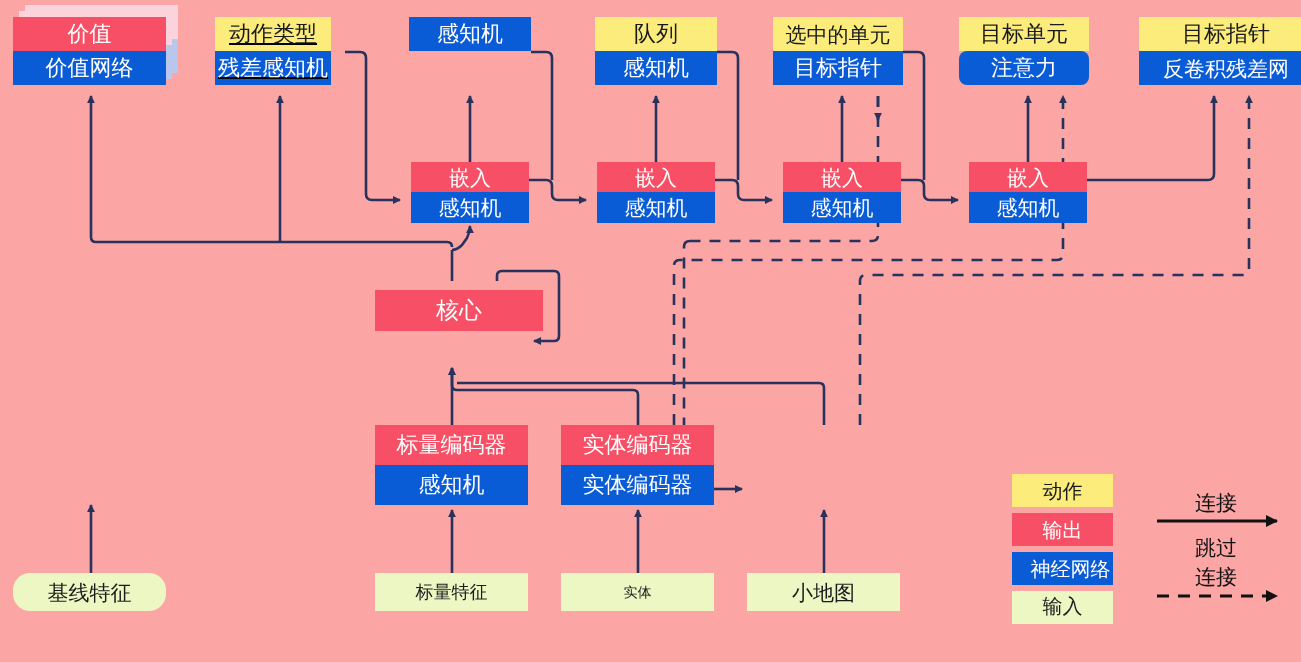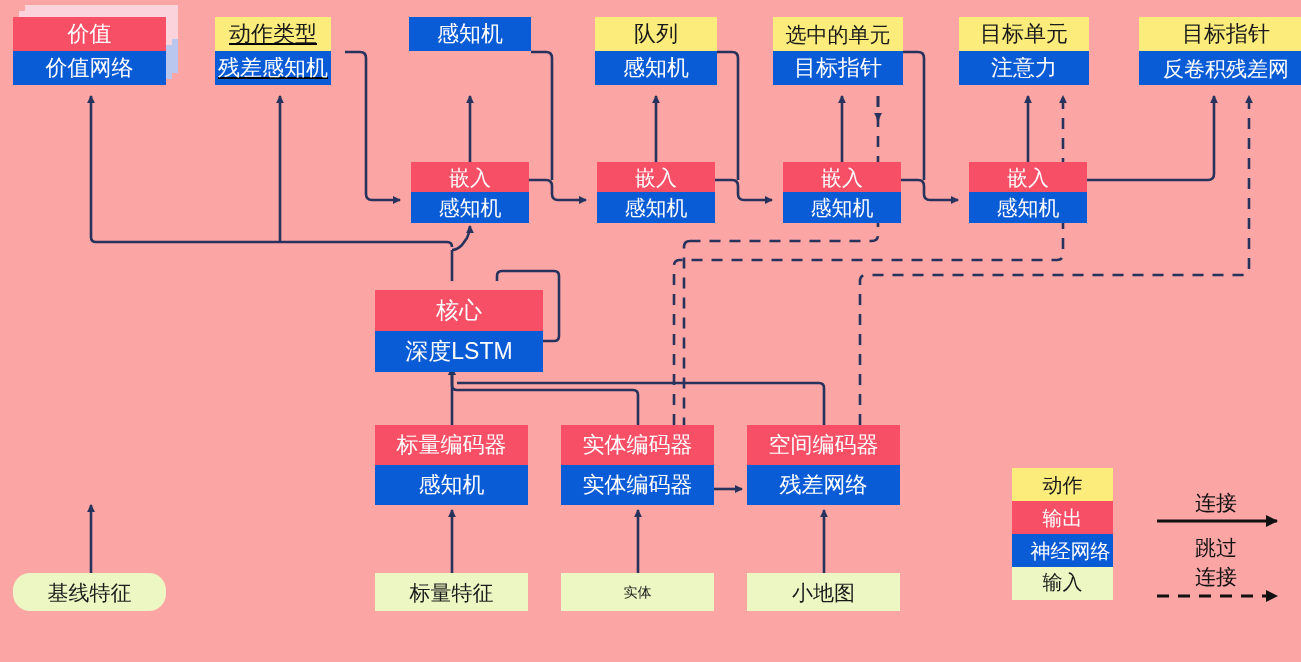--- a/index.html
+++ b/index.html
@@ -15,21 +15,21 @@
   .band.output{background:#F75066;color:#ffffff;}
   .band.net   {background:#0A5CD6;color:#ffffff;}
   .band.input {background:#EDF7C4;color:#1a1a1a;}
 
   .ghost{position:absolute;box-sizing:border-box;}
   .ghost .g1{background:#fbd3dc;}
   .ghost .g2{background:#b9c7ef;}
 
   
   #legend{position:absolute;}
-  #legend .band{justify-content:center;}
+  #legend .band{justify-content:center;margin-top:6px;}
   .leg-label{position:absolute;white-space:nowrap;color:#111;}
 </style>
 </head>
 <body>
 
 <div id="stage">
 
   <svg class="wires" viewBox="0 0 1301 662" xmlns="http://www.w3.org/2000/svg">
     <defs>
       <marker id="ah" markerWidth="9" markerHeight="9" refX="7.4" refY="4.5" orient="auto" markerUnits="userSpaceOnUse">
@@ -128,21 +128,21 @@
     <div class="band net" style="height:34px;font-size:22px;">感知机</div>
   </div>
 
   <div class="node" style="left:773px;top:17px;width:130px;height:68px;">
     <div class="band action" style="height:34px;font-size:21px;">选中的单元</div>
     <div class="band net" style="height:34px;font-size:22px;">目标指针</div>
   </div>
 
   <div class="node" style="left:959px;top:17px;width:130px;height:68px;">
     <div class="band action" style="height:34px;font-size:22px;">目标单元</div>
-    <div class="band net" style="height:34px;font-size:22px;">注意力</div>
+    <div class="band net" style="height:34px;font-size:22px;border-radius:8px;">注意力</div>
   </div>
 
   <div class="node" style="left:1139px;top:17px;width:174px;height:68px;">
     <div class="band action" style="height:34px;font-size:22px;">目标指针</div>
     <div class="band net" style="height:34px;font-size:21px;">反卷积残差网</div>
   </div>
 
   <div class="node" style="left:411px;top:162px;width:118px;height:61px;">
     <div class="band output" style="height:30px;font-size:21px;">嵌入</div>
     <div class="band net" style="height:31px;font-size:21px;">感知机</div>
@@ -155,43 +155,38 @@
     <div class="band output" style="height:30px;font-size:21px;">嵌入</div>
     <div class="band net" style="height:31px;font-size:21px;">感知机</div>
   </div>
   <div class="node" style="left:969px;top:162px;width:118px;height:61px;">
     <div class="band output" style="height:30px;font-size:21px;">嵌入</div>
     <div class="band net" style="height:31px;font-size:21px;">感知机</div>
   </div>
 
   <div class="node" style="left:375px;top:290px;width:168px;height:82px;">
     <div class="band output" style="height:41px;font-size:23px;">核心</div>
-    <div class="band net" style="height:41px;font-size:23px;">深度LSTM</div>
   </div>
 
   <div class="node" style="left:375px;top:425px;width:153px;height:80px;">
     <div class="band output" style="height:40px;font-size:22px;">标量编码器</div>
     <div class="band net" style="height:40px;font-size:22px;">感知机</div>
   </div>
 
   <div class="node" style="left:561px;top:425px;width:153px;height:80px;">
     <div class="band output" style="height:40px;font-size:22px;">实体编码器</div>
     <div class="band net" style="height:40px;font-size:22px;">实体编码器</div>
   </div>
 
-  <div class="node" style="left:747px;top:425px;width:153px;height:80px;">
-    <div class="band output" style="height:40px;font-size:22px;">空间编码器</div>
-    <div class="band net" style="height:40px;font-size:22px;">残差网络</div>
-  </div>
 
   <div class="node" style="left:13px;top:573px;width:153px;height:38px;">
     <div class="band input" style="height:38px;font-size:21px;border-radius:17px;">基线特征</div>
   </div>
   <div class="node" style="left:375px;top:573px;width:153px;height:38px;">
-    <div class="band input" style="height:38px;font-size:21px;">标量特征</div>
+    <div class="band input" style="height:38px;font-size:18px;">标量特征</div>
   </div>
   <div class="node" style="left:561px;top:573px;width:153px;height:38px;">
     <div class="band input" style="height:38px;font-size:14px;">实体</div>
   </div>
   <div class="node" style="left:747px;top:573px;width:153px;height:38px;">
     <div class="band input" style="height:38px;font-size:21px;">小地图</div>
   </div>
 
   <div id="legend" style="left:1012px;top:468px;width:101px;height:132px;">
     <div class="band action" style="height:33px;font-size:20px;">动作</div>

